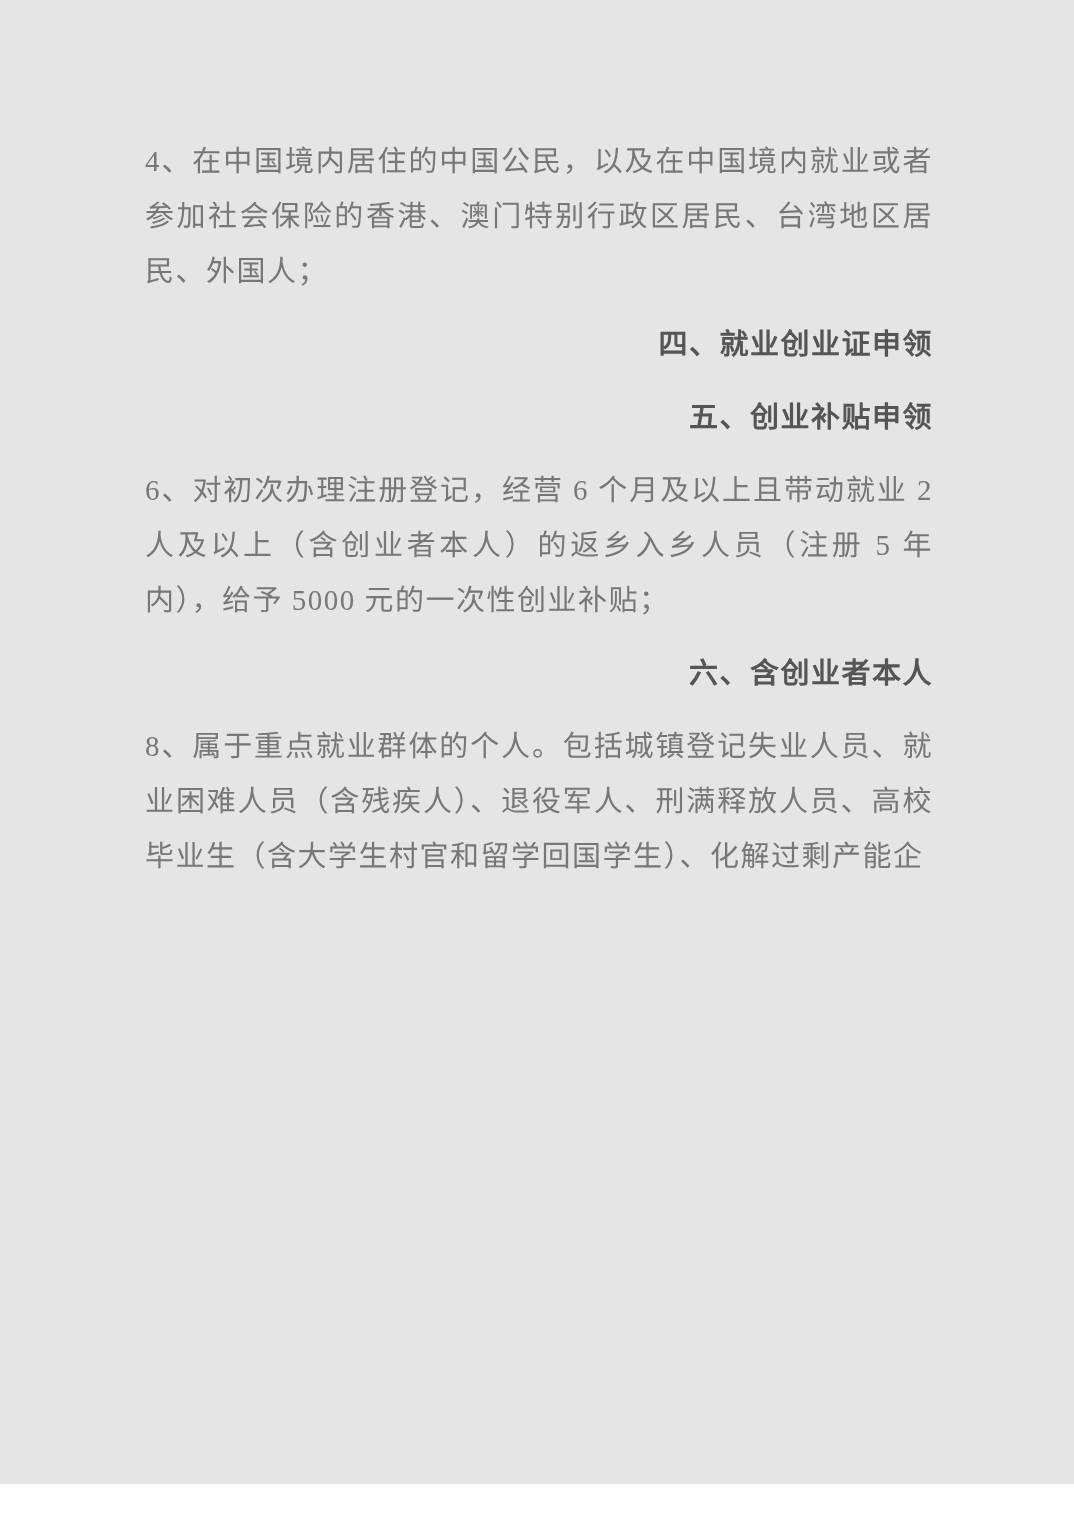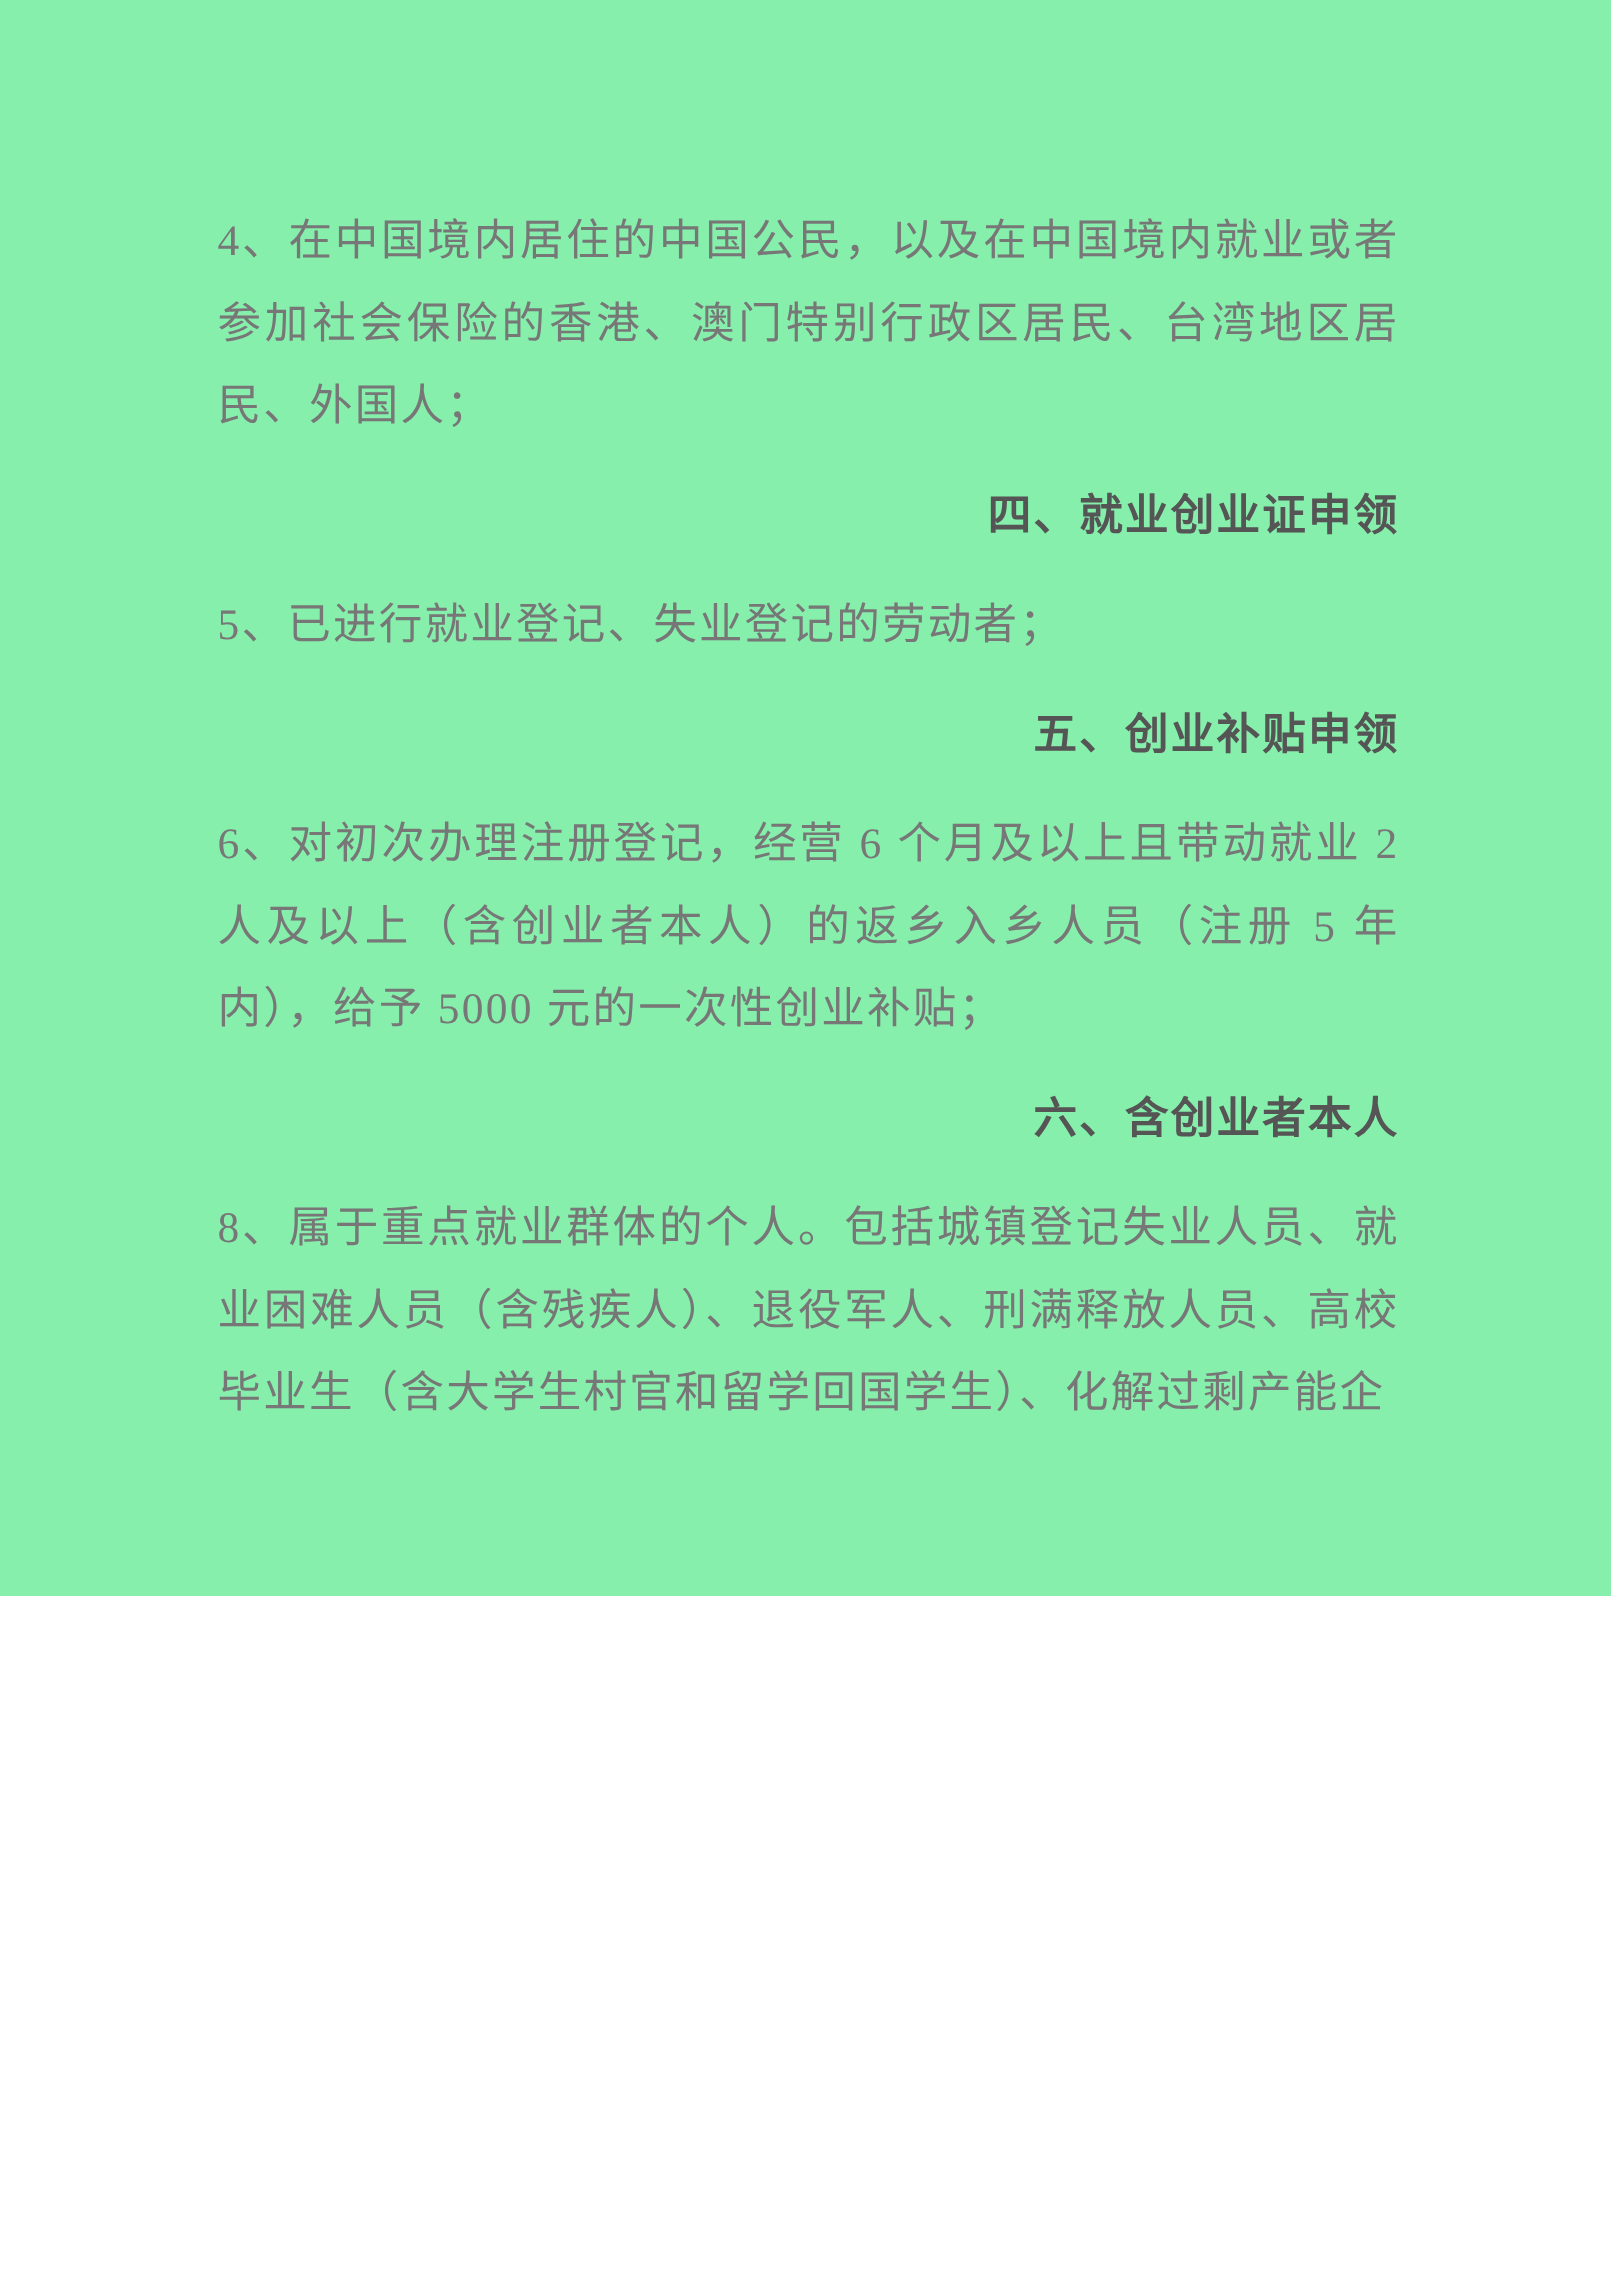--- a/index.html
+++ b/index.html
@@ -3,22 +3,22 @@
   <meta charset="utf-8">
   <style>
     html, body {
       margin: 0;
       padding: 0;
       background: #ffffff;
     }
     .page {
       position: relative;
       width: 1074px;
-      height: 1064px;
-      background: #86efac;
+      height: 1484px;
+      background: #e5e5e5;
       overflow: hidden;
       box-sizing: border-box;
       padding: 134px 141px 0 145px;
       font-family: "Liberation Serif", "DejaVu Serif", serif;
     }
     .doc-block {
       font-size: 29px;
       line-height: 55px;
       letter-spacing: 1.5px;
       text-align: justify;
@@ -37,21 +37,20 @@
     }
   </style>
 </head>
 <body>
 
 <div class="page">
   <p class="doc-block doc-paragraph">4、在中国境内居住的中国公民，以及在中国境内就业或者参加社会保险的香港、澳门特别行政区居民、台湾地区居民、外国人；</p>
 
   <p class="doc-block doc-heading">四、就业创业证申领</p>
 
-  <p class="doc-block doc-paragraph">5、已进行就业登记、失业登记的劳动者；</p>
 
   <p class="doc-block doc-heading">五、创业补贴申领</p>
 
   <p class="doc-block doc-paragraph">6、对初次办理注册登记，经营 6 个月及以上且带动就业 2 人及以上（含创业者本人）的返乡入乡人员（注册 5 年内），给予 5000 元的一次性创业补贴；</p>
 
   <p class="doc-block doc-heading">六、含创业者本人</p>
 
 
 
   <p class="doc-block doc-paragraph">8、属于重点就业群体的个人。包括城镇登记失业人员、就业困难人员（含残疾人）、退役军人、刑满释放人员、高校毕业生（含大学生村官和留学回国学生）、化解过剩产能企</p>

